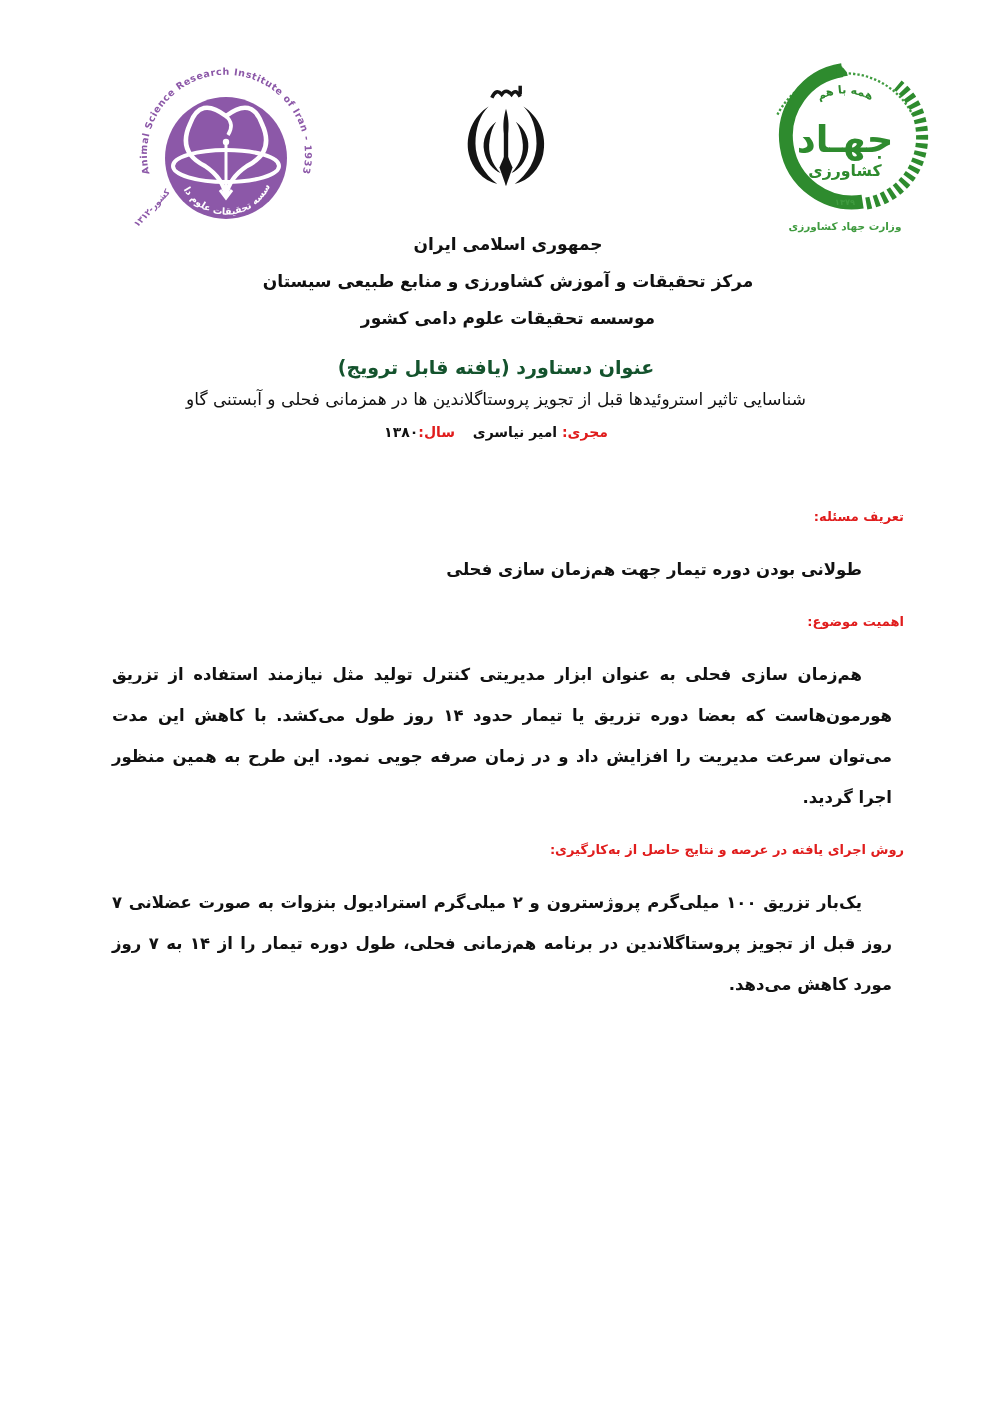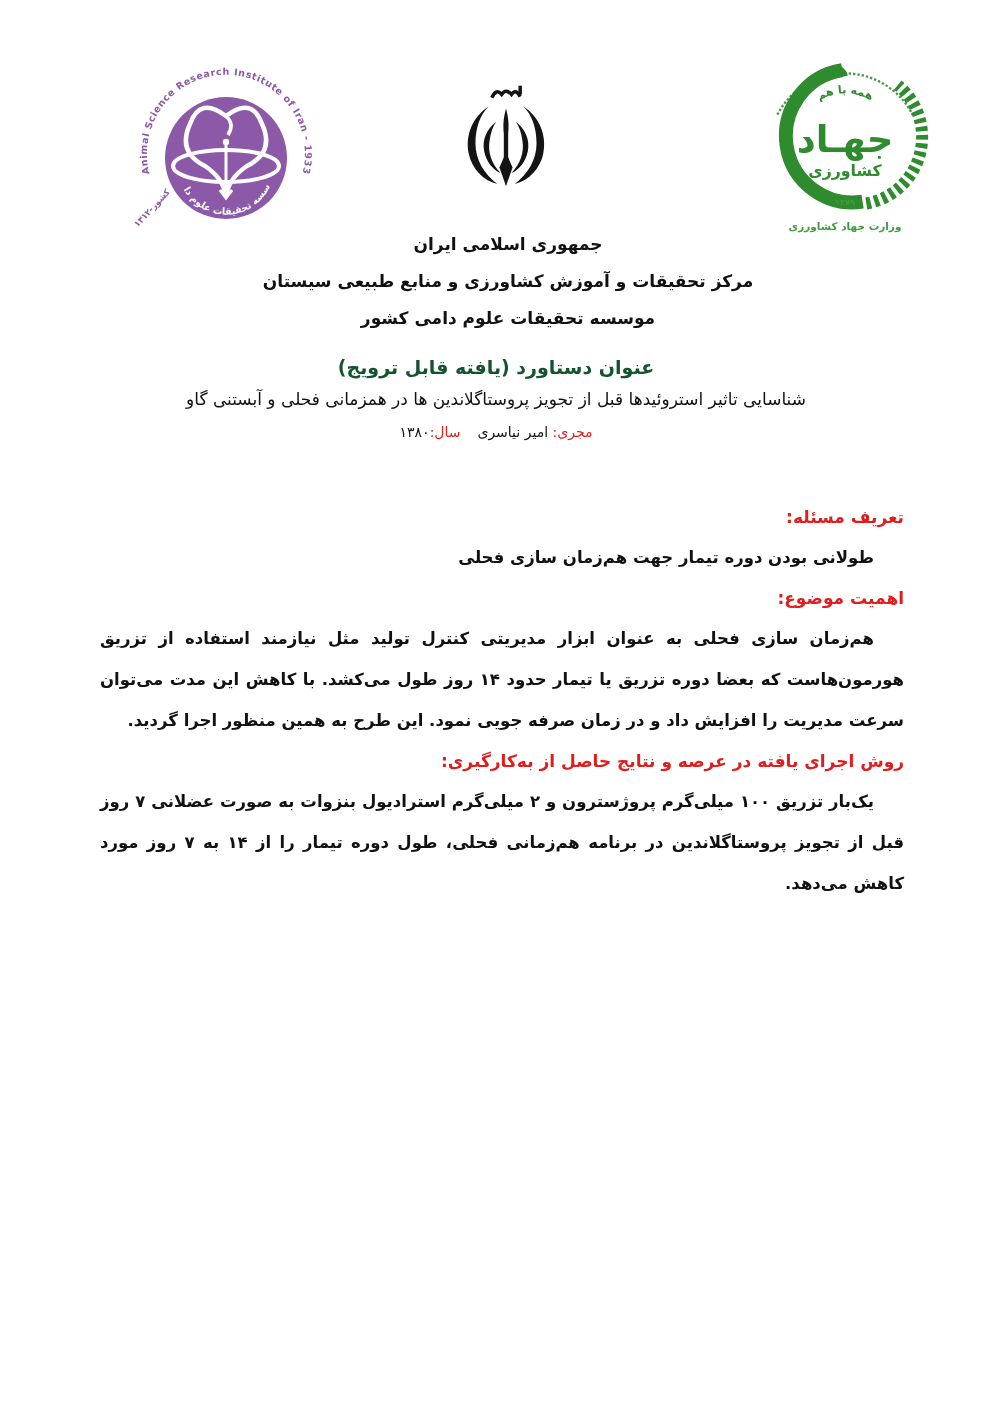--- a/index.html
+++ b/index.html
@@ -27,36 +27,36 @@
     direction:rtl;text-align:center;
     font-weight:bold;font-size:17px;line-height:37px;color:#111;padding-left:24px;
   }
   
   .title-block{
     position:absolute;top:356px;left:0;right:0;
     direction:rtl;text-align:center;color:#111;
   }
   .red-title{font-size:19px;font-weight:bold;color:#14532d;}
   .subtitle{font-size:17px;font-weight:normal;margin-top:11px;}
-  .executor-line{font-size:14px;font-weight:normal;margin-top:15px;}
+  .executor-line{font-size:14px;font-weight:bold;margin-top:15px;}
   .red-inline{color:#e01d1d;}
   .sep{display:inline-block;width:8px;}
   
   .content{
     position:absolute;top:497px;right:88px;left:100px;
     direction:rtl;color:#111;
     font-size:16.5px;font-weight:bold;
   }
   .sec-heading{
-    color:#e01d1d;font-size:17px;font-weight:bold;
+    color:#e01d1d;font-size:13px;font-weight:bold;
     line-height:40px;text-align:right;
   }
   .sec-body{
     line-height:41px;text-align:justify;text-indent:30px;
-    margin:0;
+    margin:12px;
   }
   .single-line{text-align:right;}
 </style>
 </head>
 <body>
 
 <div class="page">
 
   <svg class="logo logo-left" viewBox="0 0 198 178">
     <defs>

